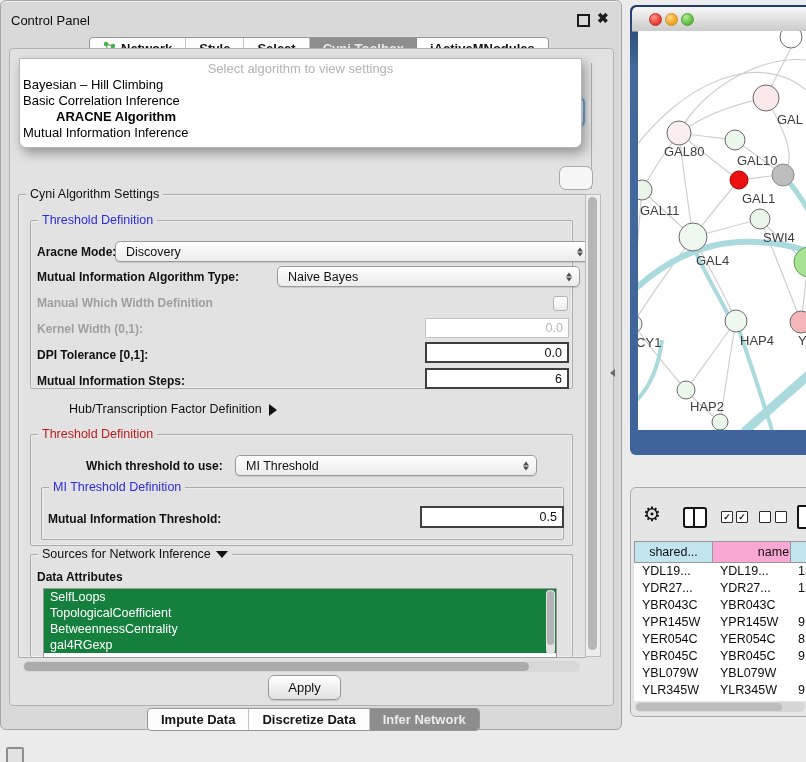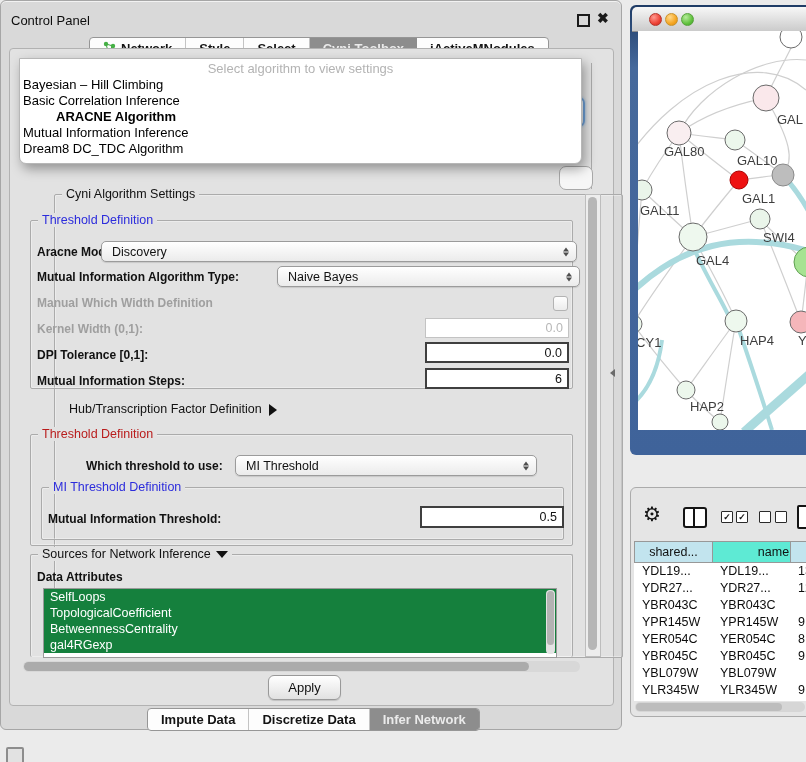--- a/index.html
+++ b/index.html
@@ -114,21 +114,21 @@
   .tp-splitcol{position:absolute;left:52px;top:19px;width:20px;height:17px;border:2px solid #141414;border-radius:3px;background:#fff;}
   .tp-splitcol::after{content:"";position:absolute;left:8px;top:0;width:2px;height:100%;background:#141414;}
   .mini-cb{position:absolute;top:23px;width:10px;height:10px;border:1.5px solid #2a2a2a;border-radius:1px;background:#fff;
            font-size:9px;line-height:10px;text-align:center;font-weight:bold;color:#111;}
   .tp-doc{position:absolute;left:166px;top:17px;width:16px;height:20px;border:2px solid #141414;border-radius:2px;background:#fff;}
 
   .tp-header{position:absolute;left:3px;top:53px;width:173px;height:22px;display:flex;z-index:2;}
   .tp-hcell{border:1px solid #989898;border-right:none;font-size:12.5px;color:#111;display:flex;align-items:center;
             justify-content:center;box-sizing:border-box;}
   .tp-hcell.hl{background:#c2e4ee;}
-  .tp-hcell.gr{background:#5eead4;padding-left:44px;}
+  .tp-hcell.gr{background:#f9a8d4;padding-left:44px;}
   .tp-body{position:absolute;left:3px;top:75px;width:173px;height:138px;background:#fff;overflow:hidden;}
   .tp-row{display:flex;height:17px;line-height:17px;font-size:12.5px;color:#0d0d0d;}
   .tp-cell{padding-left:8px;box-sizing:border-box;white-space:nowrap;overflow:hidden;}
   .tp-hscroll{position:absolute;left:4px;top:214px;width:170px;height:10px;background:#d6d6d6;border-radius:5px;}
   .tp-hthumb{position:absolute;left:1px;top:1px;width:146px;height:8px;background:#bdbdbd;border-radius:4px;}
 
   .dock-icon{position:absolute;left:6px;top:747px;width:14px;height:15px;border:2px solid #8d8d8d;
              border-radius:2px;background:#e2e2e2;}
 </style>
 </head>
@@ -164,30 +164,30 @@
           <span>jActiveMNodules</span>
         </div>
       </div>
 
     <div class="main-panel"></div>
 
     <div class="frag-line"></div>
     <div class="frag-combo"></div>
     <div class="frag-box"></div>
 
-    <div class="gb" style="left:17px;top:193px;width:567px;height:462px;margin-left:36px;">
+    <div class="gb" style="left:17px;top:193px;width:567px;height:462px;">
       <span class="gb-label">Cyni Algorithm Settings</span>
     </div>
 
     <div class="gb" style="left:29px;top:219px;width:541px;height:167px;">
       <span class="gb-label blue">Threshold Definition</span>
     </div>
 
     <span class="flabel" style="left:36px;top:241px;">Aracne Mode:</span>
-    <div class="combo" style="left:100px;top:240px;width:444px;height:19px;">
+    <div class="combo" style="left:114px;top:240px;width:444px;height:19px;">
       <span>Discovery</span>
       <span class="arrows">
           <span class="arr-up"></span>
           <span class="arr-dn"></span>
         </span>
     </div>
 
     <span class="flabel" style="left:36px;top:266px;">Mutual Information Algorithm Type:</span>
     <div class="combo" style="left:276px;top:265px;width:271px;height:19px;">
       <span>Naive Bayes</span>
@@ -281,21 +281,20 @@
           <span>Infer Network</span>
         </div>
       </div>
 
     <div class="popup" id="algo-popup">
       <div class="popup-placeholder">Select algorithm to view settings</div>
     <div class="popup-item">Bayesian – Hill Climbing</div>
         <div class="popup-item">Basic Correlation Inference</div>
         <div class="popup-item selected">ARACNE Algorithm</div>
         <div class="popup-item">Mutual Information Inference</div>
-        <div class="popup-item">Dream8 DC_TDC Algorithm</div>
       </div>
   </div>
 
   <div class="splitter-arrow"></div>
 
   <div class="net-win">
     <div class="net-title">
       <span class="tl red"></span>
       <span class="tl yellow"></span>
       <span class="tl green"></span>

